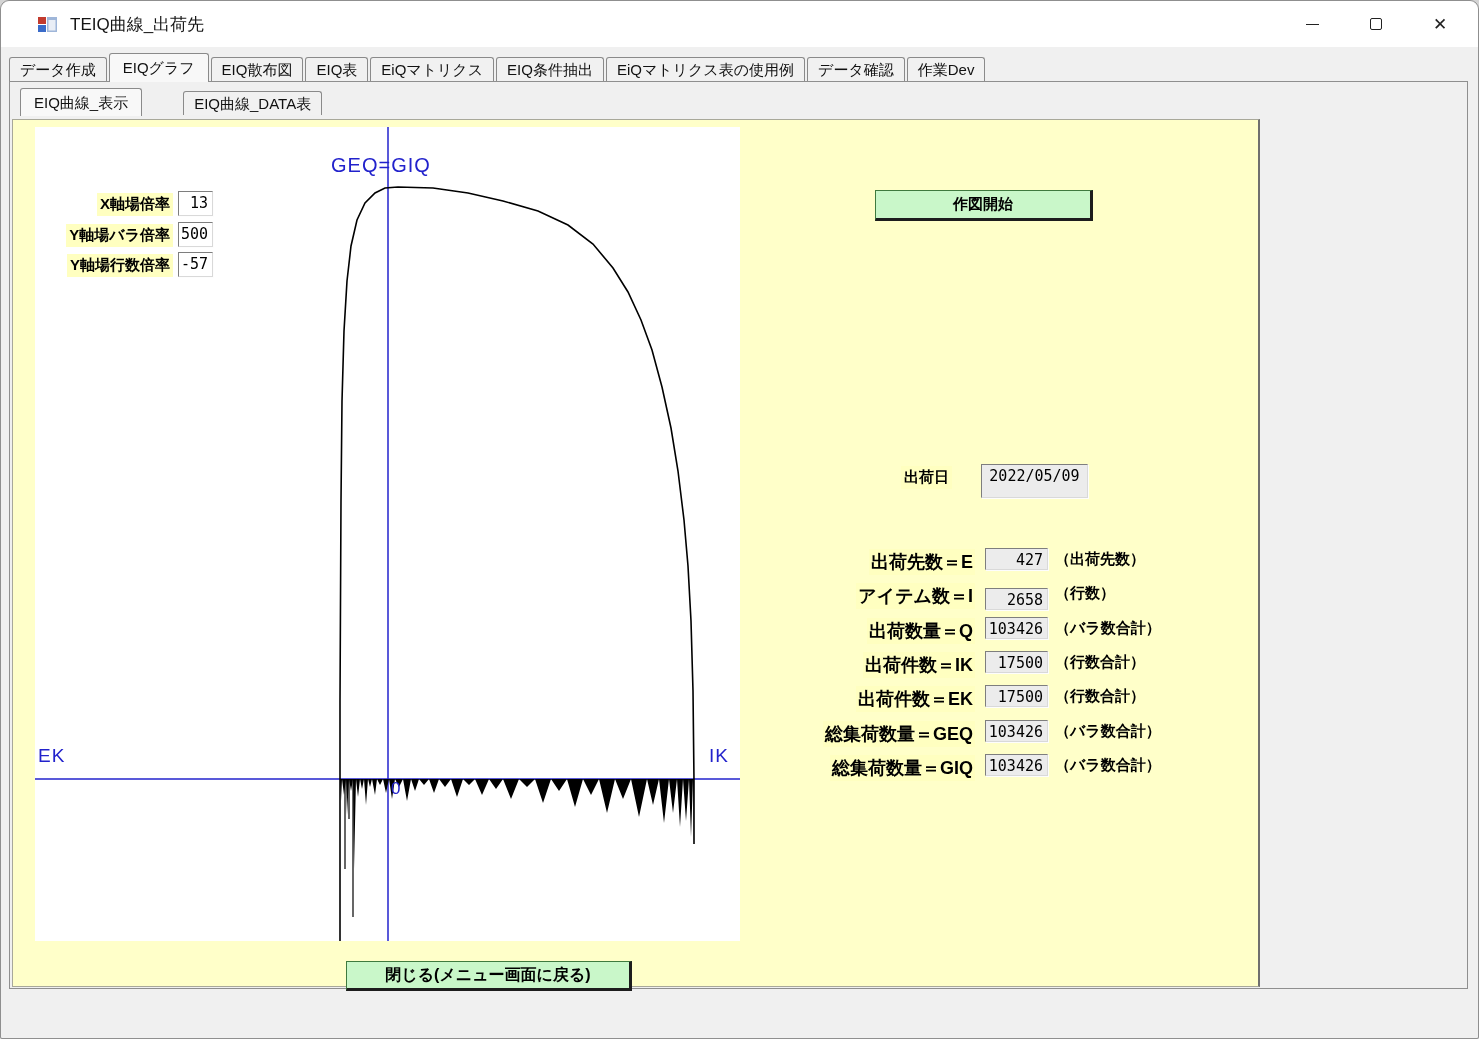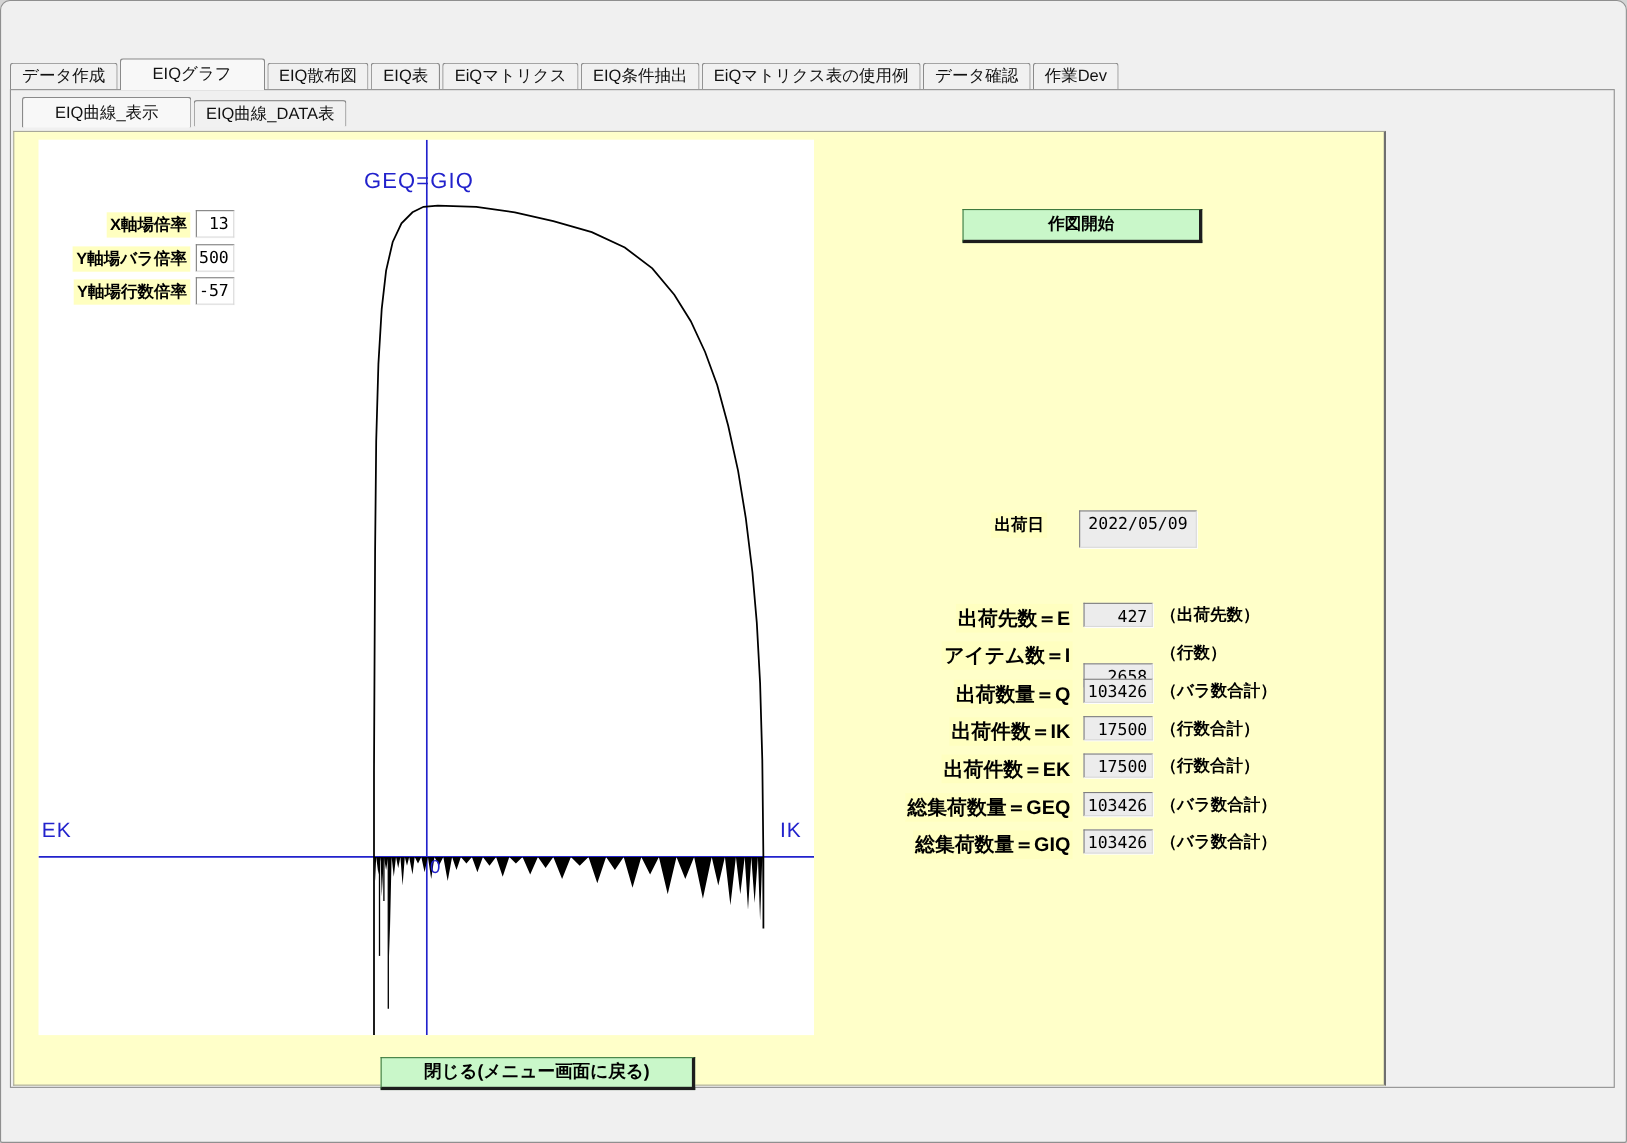--- a/index.html
+++ b/index.html
@@ -17,26 +17,26 @@
   .cap-btn{ width:64px; height:46px; display:flex; align-items:center; justify-content:center; cursor:default; }
   .glyph-min{ width:13px; height:0; border-top:1.6px solid #222; }
   .glyph-max{ width:12px; height:12px; border:1.6px solid #222; border-radius:2px; }
   .glyph-close{ font-size:17px; color:#222; line-height:1; font-weight:300; }
 
   
   .main-tabs{ position:absolute; left:8px; top:52px; display:flex; align-items:flex-end; z-index:3; }
   .tab{ height:24px; line-height:23px; padding:0 10px; background:#f1f1f1; color:#111;
         border:1px solid #8a8a8a; border-bottom:none; border-radius:3px 3px 0 0;
         font-size:15px; margin-right:2px; white-space:nowrap; }
-  .tab.selected{ height:29px; line-height:28px; background:#f8f8f8; margin-bottom:-1px; padding:0 29px; }
+  .tab.selected{ height:29px; line-height:28px; background:#f8f8f8; margin-bottom:-1px; padding:0 13px; }
 
   .tabpage{ position:absolute; left:8px; top:80px; width:1459px; height:908px;
             background:#f0f0f0; border:1px solid #8f8f8f; }
 
-  .sub-tabs{ position:absolute; left:10px; top:6px; display:flex; align-items:flex-end; z-index:3; }
+  .sub-tabs{ position:absolute; left:10px; top:6px; display:flex; align-items:flex-end; z-index:3;gap:39px; }
   .sub-tabs .tab{ font-size:15px; }
   .sub-tabs .tab.selected{ height:28px; line-height:27px; }
 
   .yellow-panel{ position:absolute; left:2px; top:37px; width:1248px; height:868px;
                  background:#ffffc9; border:1px solid #a8a89a; border-right:2px solid #6f6f6f; }
 
   
   .chart{ position:absolute; left:22px; top:7px; width:705px; height:814px; background:#ffffff;padding-left:40px; }
   .chart svg{ position:absolute; left:0; top:0; }
   .blue-label{ position:absolute; color:#2222cc; font-size:19px; letter-spacing:1px; }
@@ -64,20 +64,42 @@
   .stat-label{ position:absolute; right:283px; background:#ffffc0; color:#000; font-size:18px;
                font-weight:bold; padding:1px 2px; white-space:nowrap; }
   .stat-note{ position:absolute; left:1042px; color:#000; font-size:15px; font-weight:bold; white-space:nowrap; }
   .stat-field{ left:972px; width:63px; height:22px; }
 </style>
 </head>
 <body>
 
 <div class="window">
 
+  <div class="titlebar">
+    <span class="appicon">
+      <svg width="20" height="20" viewBox="0 0 20 20">
+        <rect x="0" y="3" width="8" height="7" fill="#c23b2e"></rect>
+        <rect x="0" y="11" width="8" height="7" fill="#3a6bc9"></rect>
+        <rect x="9" y="3" width="10" height="15" fill="#9fb6d9"></rect>
+        <rect x="10.5" y="6" width="7" height="10.5" fill="#e9eef6"></rect>
+      </svg>
+    </span>
+    <span class="title-text">TEIQ曲線_出荷先</span>
+    <div class="captions">
+      <div class="cap-btn">
+          <span class="glyph-min"></span>
+        </div>
+      <div class="cap-btn">
+          <span class="glyph-max"></span>
+        </div>
+      <div class="cap-btn">
+          <span class="glyph-close">✕</span>
+        </div>
+    </div>
+  </div>
 
   <div class="main-tabs">
     <div class="tab">データ作成</div>
     <div class="tab selected">EIQグラフ</div>
     <div class="tab">EIQ散布図</div>
     <div class="tab">EIQ表</div>
     <div class="tab">EiQマトリクス</div>
     <div class="tab">EIQ条件抽出</div>
     <div class="tab">EiQマトリクス表の使用例</div>
     <div class="tab">データ確認</div>
@@ -135,21 +157,21 @@
       <div class="green-btn plot-btn">作図開始</div>
 
       <span class="hl-label" style="left:888px; top:346px;">出荷日</span>
       <div class="sunken gray val-center" style="left:968px; top:344px; width:107px; height:34px;">2022/05/09</div>
 
       <span class="stat-label" style="top:429px;">出荷先数＝E</span>
       <div class="sunken gray val-right stat-field" style="top:428px;">427</div>
       <span class="stat-note" style="top:430px;">（出荷先数）</span>
 
       <span class="stat-label" style="top:463px;">アイテム数＝I</span>
-      <div class="sunken gray val-right stat-field" style="top:483px;">2658</div>
+      <div class="sunken gray val-right stat-field" style="top:468px;">2658</div>
       <span class="stat-note" style="top:464px;">（行数）</span>
 
       <span class="stat-label" style="top:498px;">出荷数量＝Q</span>
       <div class="sunken gray val-right stat-field" style="top:497px;">103426</div>
       <span class="stat-note" style="top:499px;">（バラ数合計）</span>
 
       <span class="stat-label" style="top:532px;">出荷件数＝IK</span>
       <div class="sunken gray val-right stat-field" style="top:531px;">17500</div>
       <span class="stat-note" style="top:533px;">（行数合計）</span>
 

